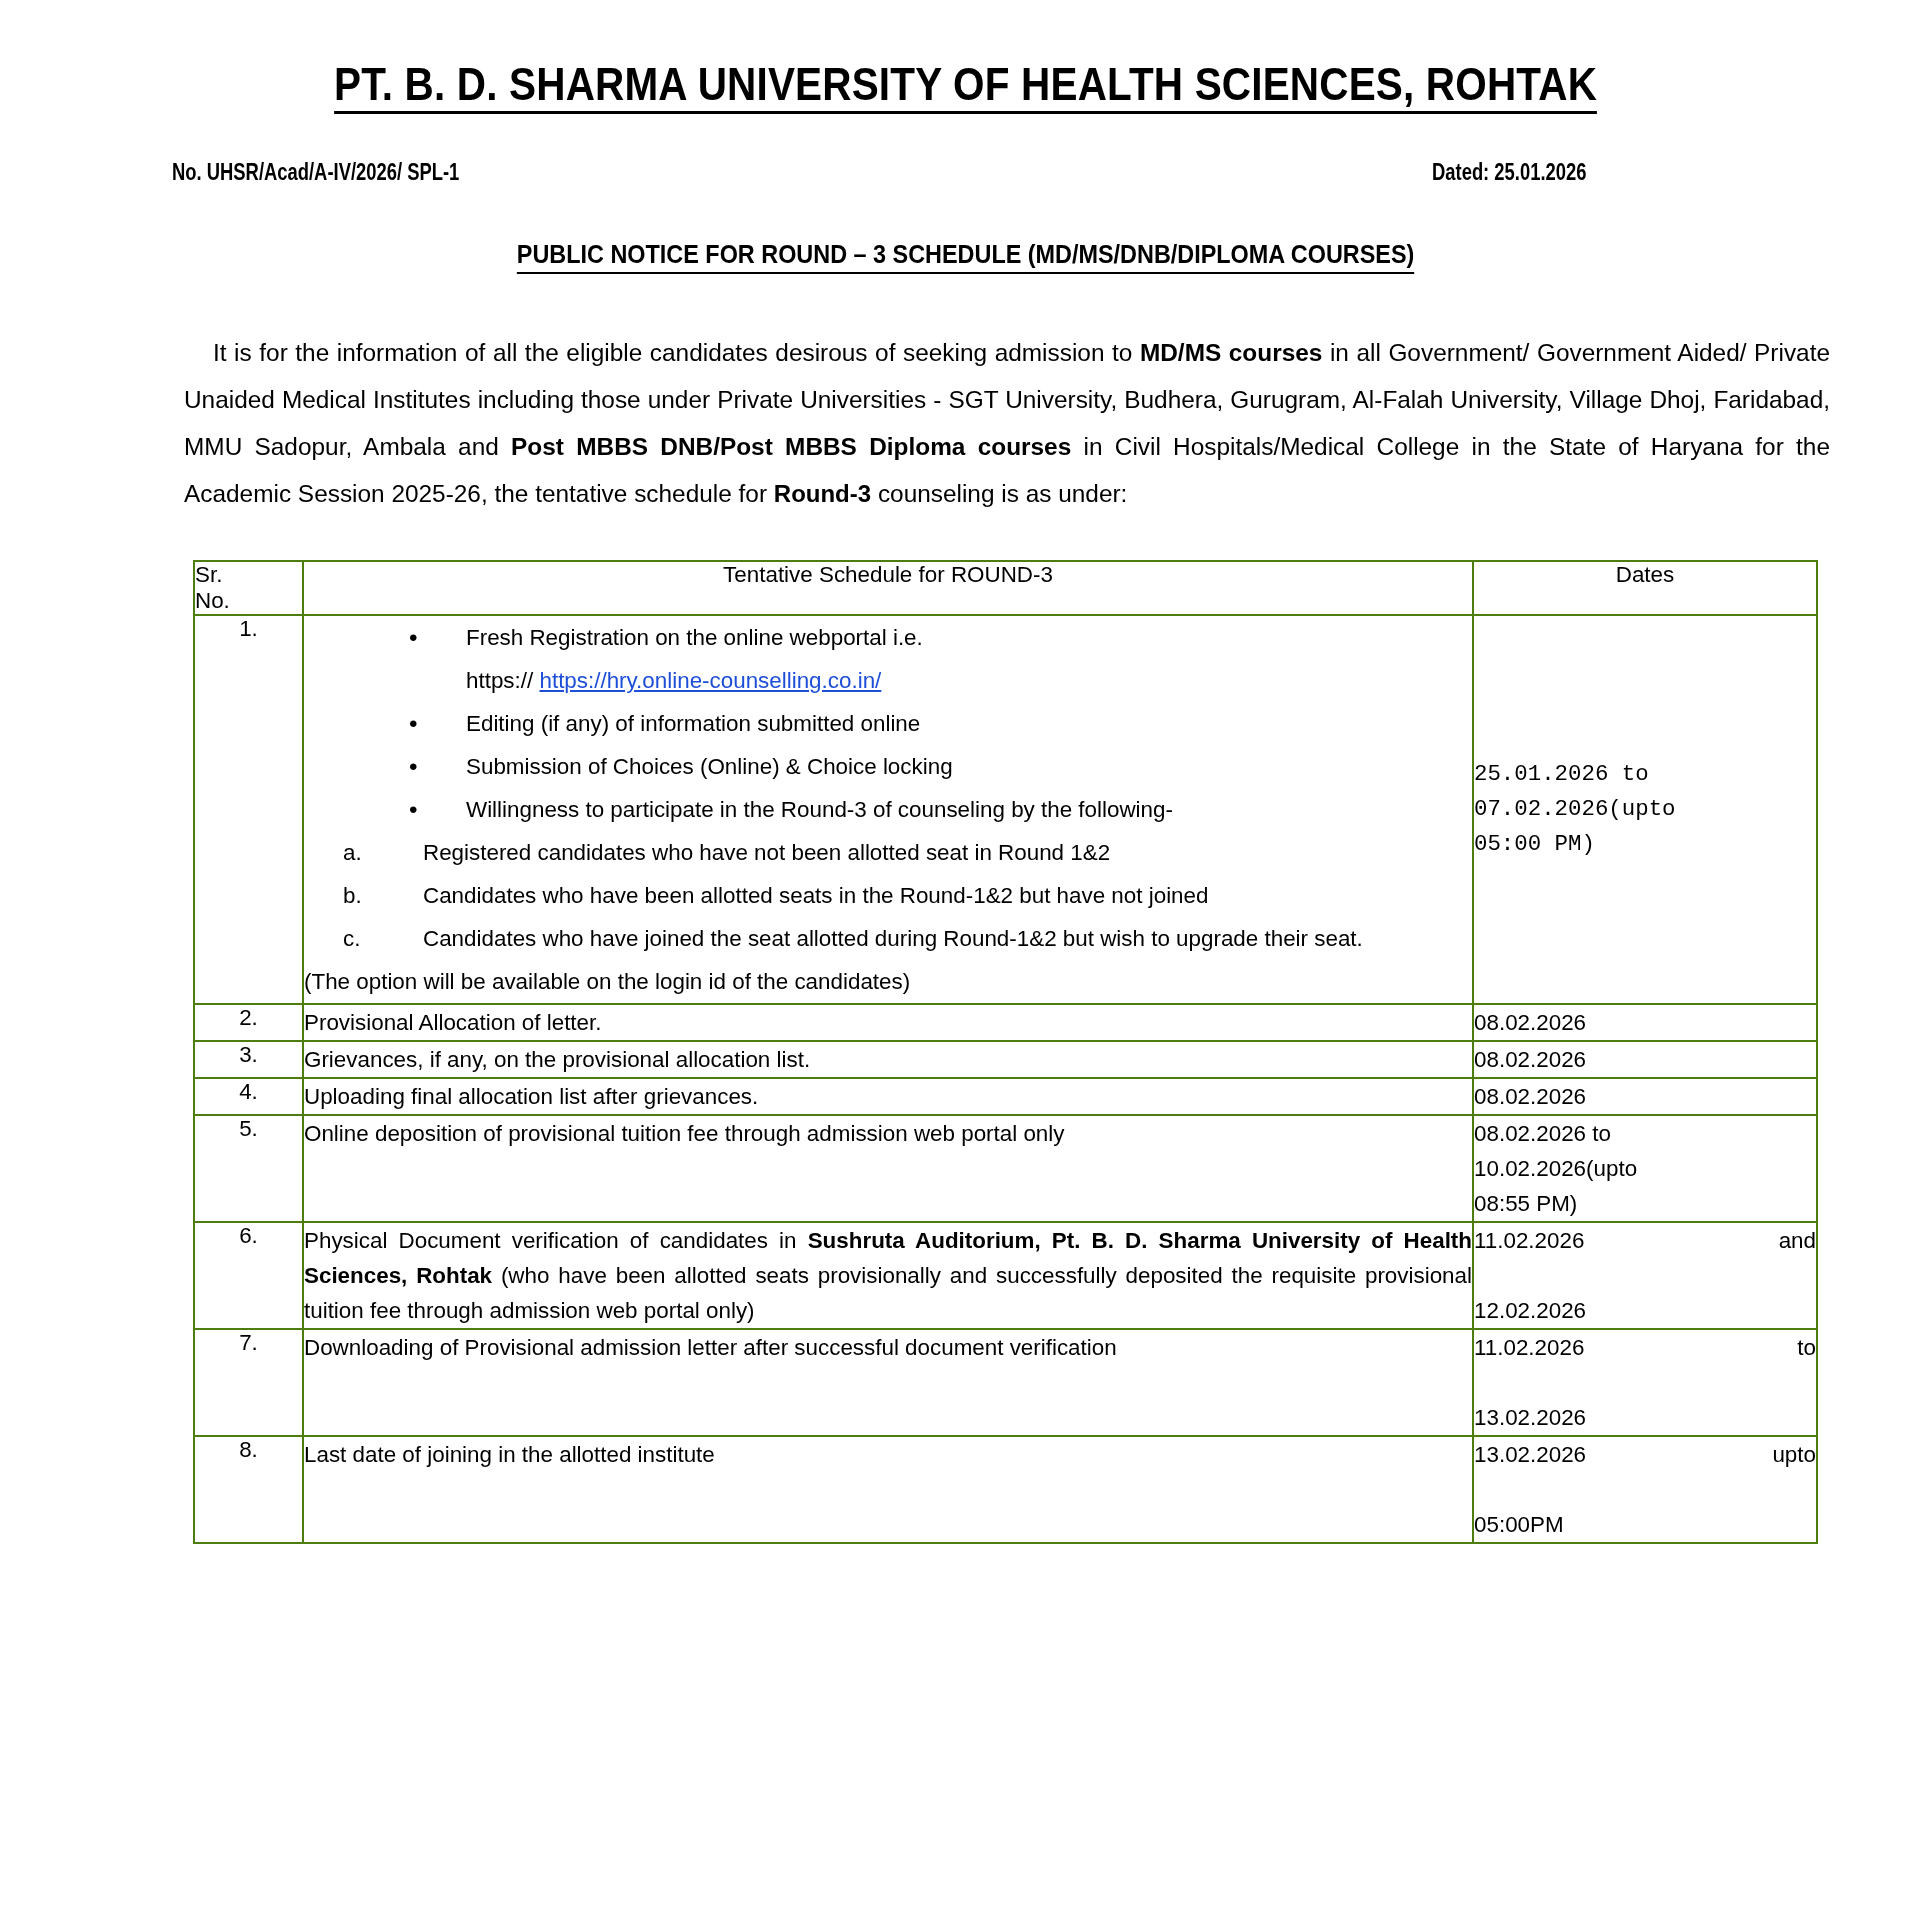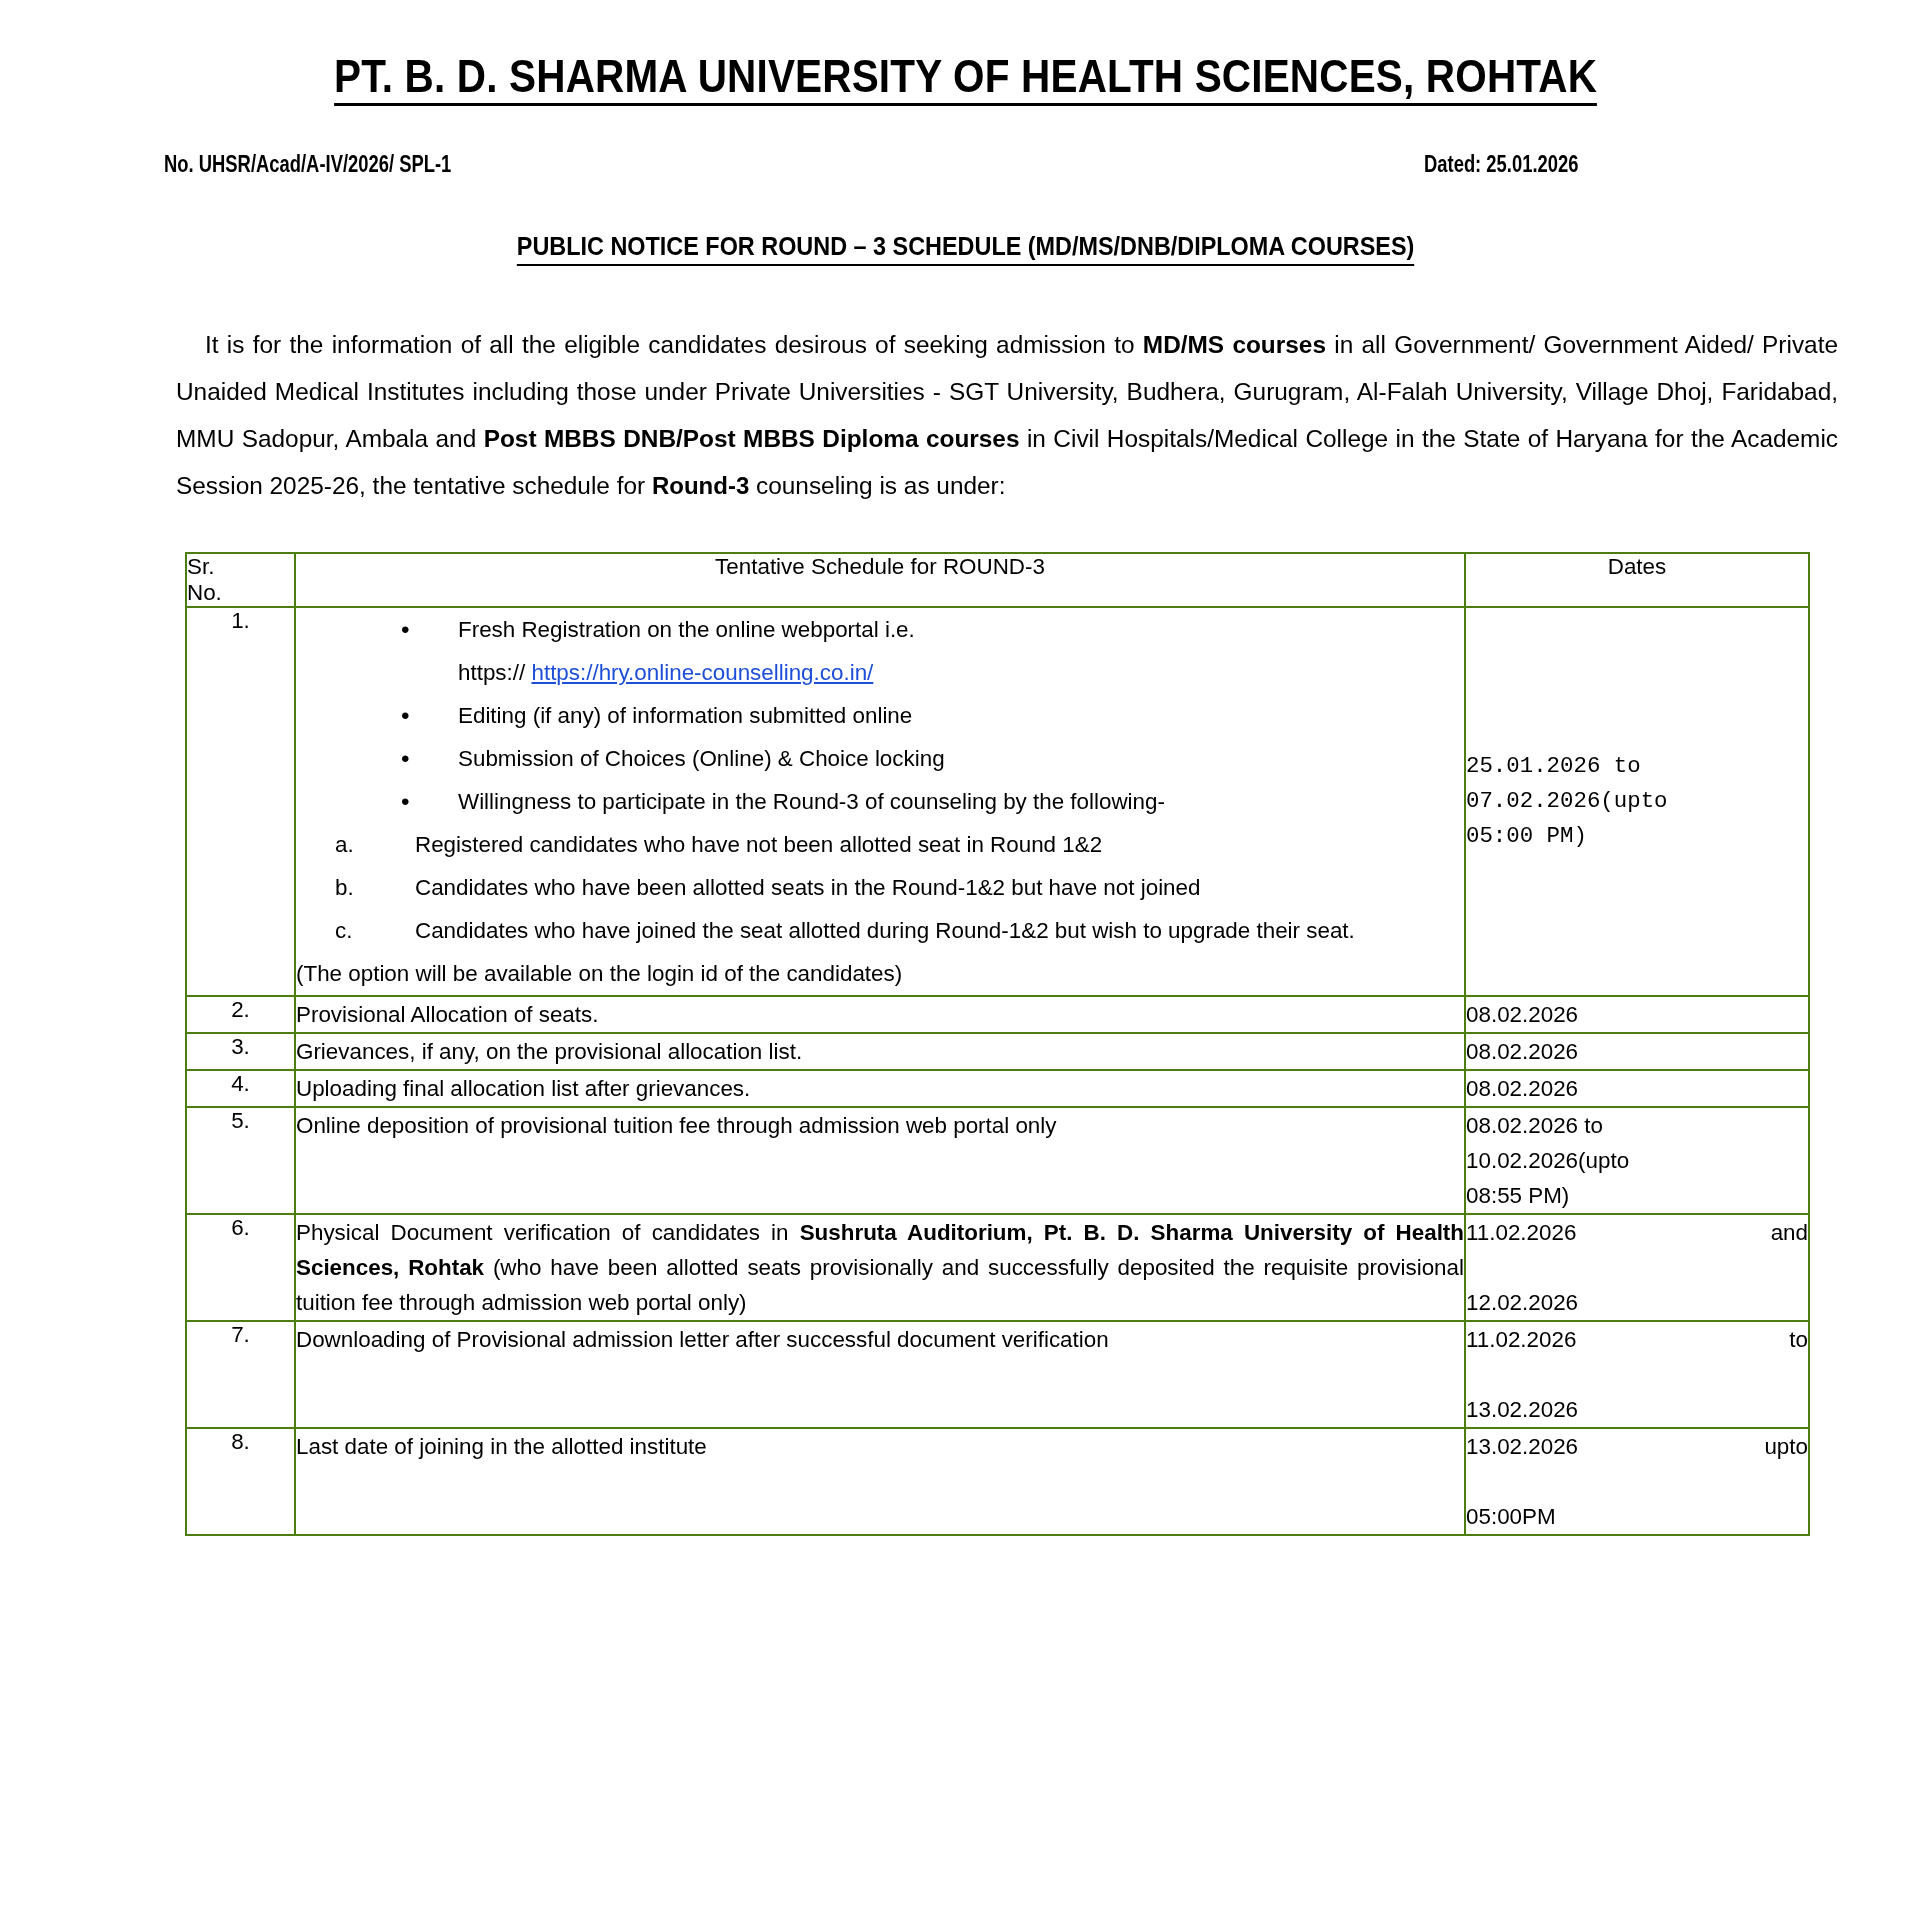--- a/index.html
+++ b/index.html
@@ -12,21 +12,21 @@
     height: 1911px;
     font-family: "Liberation Sans", sans-serif;
     color: #000000;
     -webkit-font-smoothing: none;
   }
   .page {
     position: relative;
     width: 1931px;
     height: 1911px;
     box-sizing: border-box;
-    padding: 0;
+    padding: 8px;
     overflow: hidden;
   }
 
   
   .cond {
     transform: scaleX(0.80);
     transform-origin: left center;
     display: inline-block;
     white-space: nowrap;
   }
@@ -264,21 +264,21 @@
           </td>
           <td class="dat center">
             <span>25.01.2026 to</span><br>
             <span>07.02.2026(upto</span><br>
             <span>05:00 PM)</span>
           </td>
         </tr>
 
         <tr>
           <td class="sr">2.</td>
-          <td class="sch">Provisional Allocation of seats.</td>
+          <td class="sch">Provisional Allocation of letter.</td>
           <td class="dat">08.02.2026</td>
         </tr>
 
         <tr>
           <td class="sr">3.</td>
           <td class="sch">Grievances, if any, on the provisional allocation list.</td>
           <td class="dat">08.02.2026</td>
         </tr>
 
         <tr>

